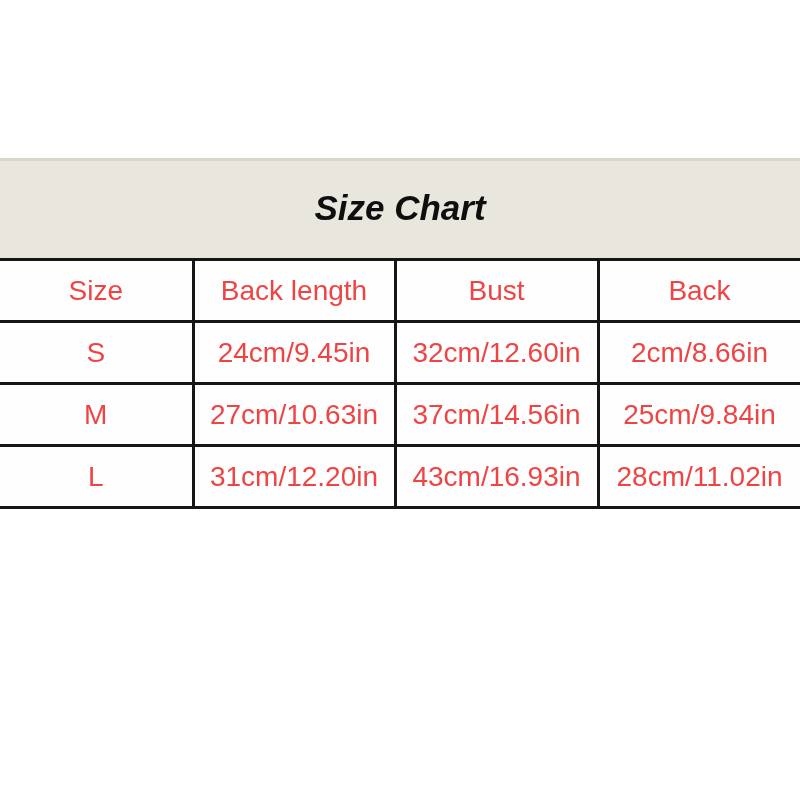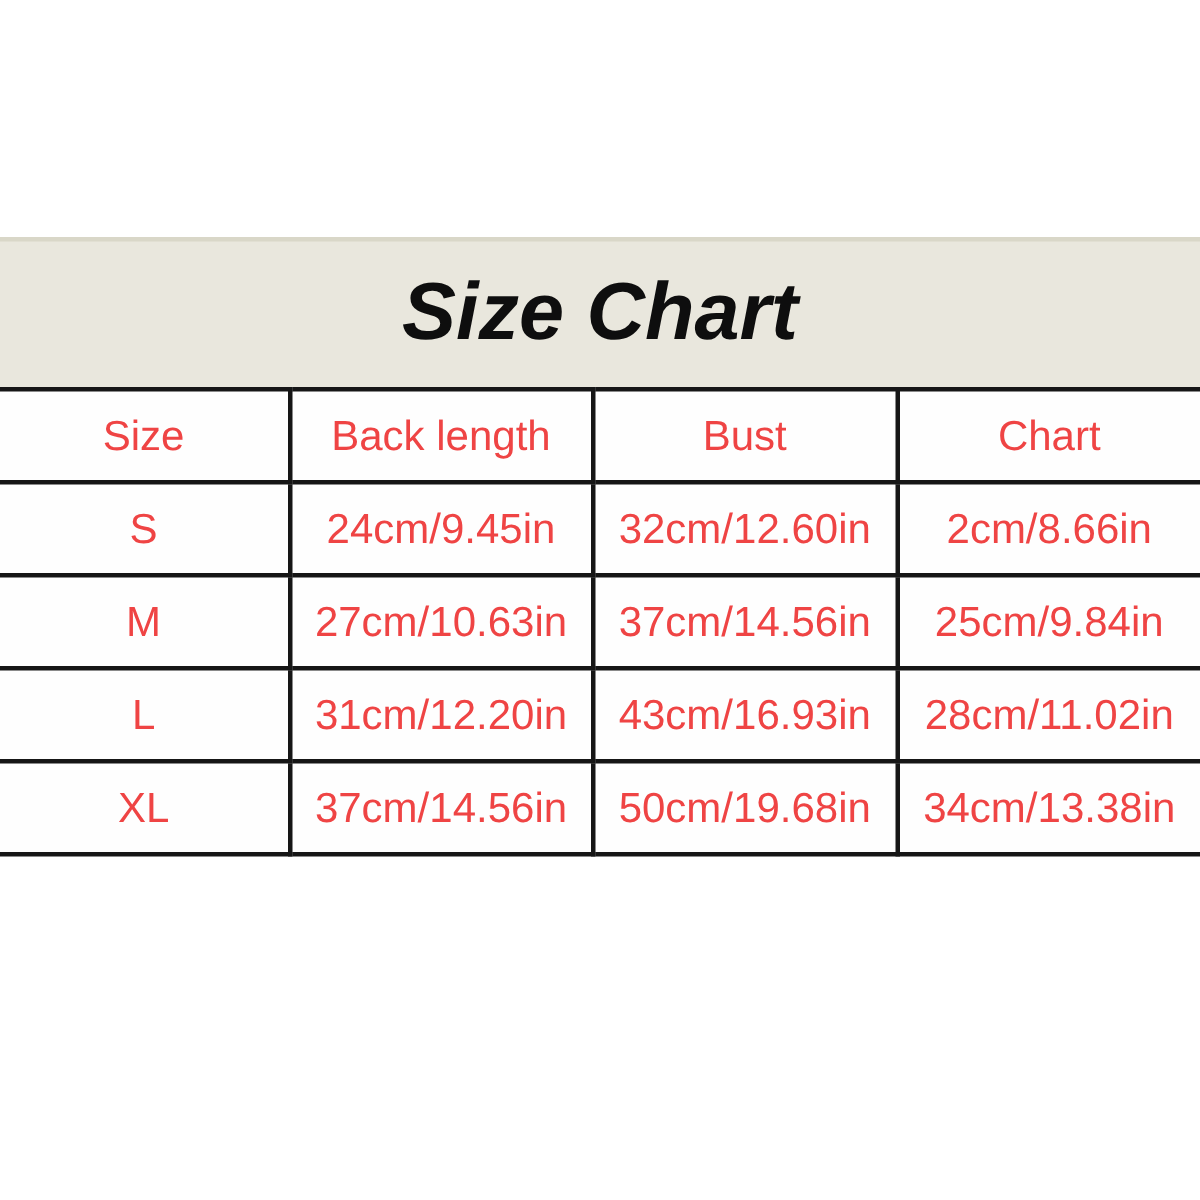--- a/index.html
+++ b/index.html
@@ -18,21 +18,21 @@
     top: 158px;
     width: 800px;
     height: 100px;
     background: #e9e7dd;
     border-top: 3px solid #d9d7c8;
     display: flex;
     align-items: center;
     justify-content: center;
   }
   .banner-title {
-    font-size: 54px;
+    font-size: 35px;
     font-weight: 700;
     font-style: italic;
     letter-spacing: 0px;
     color: #0e0e0e;
     padding-bottom: 4px;
   }
   table.size-table {
     position: absolute;
     left: 0;
     top: 258px;
@@ -74,21 +74,21 @@
       <col class="c1">
         <col class="c2">
         <col class="c3">
         <col class="c4">
     </colgroup>
     <thead>
       <tr>
         <th>Size</th>
         <th>Back length</th>
         <th>Bust</th>
-        <th>Chart</th>
+        <th>Back</th>
       </tr>
     </thead>
     <tbody>
       <tr>
         <td>S</td>
         <td>24cm/9.45in</td>
         <td>32cm/12.60in</td>
         <td>2cm/8.66in</td>
       </tr>
       <tr>
@@ -96,22 +96,16 @@
         <td>27cm/10.63in</td>
         <td>37cm/14.56in</td>
         <td>25cm/9.84in</td>
       </tr>
       <tr>
         <td>L</td>
         <td>31cm/12.20in</td>
         <td>43cm/16.93in</td>
         <td>28cm/11.02in</td>
       </tr>
-      <tr>
-        <td>XL</td>
-        <td>37cm/14.56in</td>
-        <td>50cm/19.68in</td>
-        <td>34cm/13.38in</td>
-      </tr>
     </tbody>
   </table>
 
 </div>
 
 </body></html>

